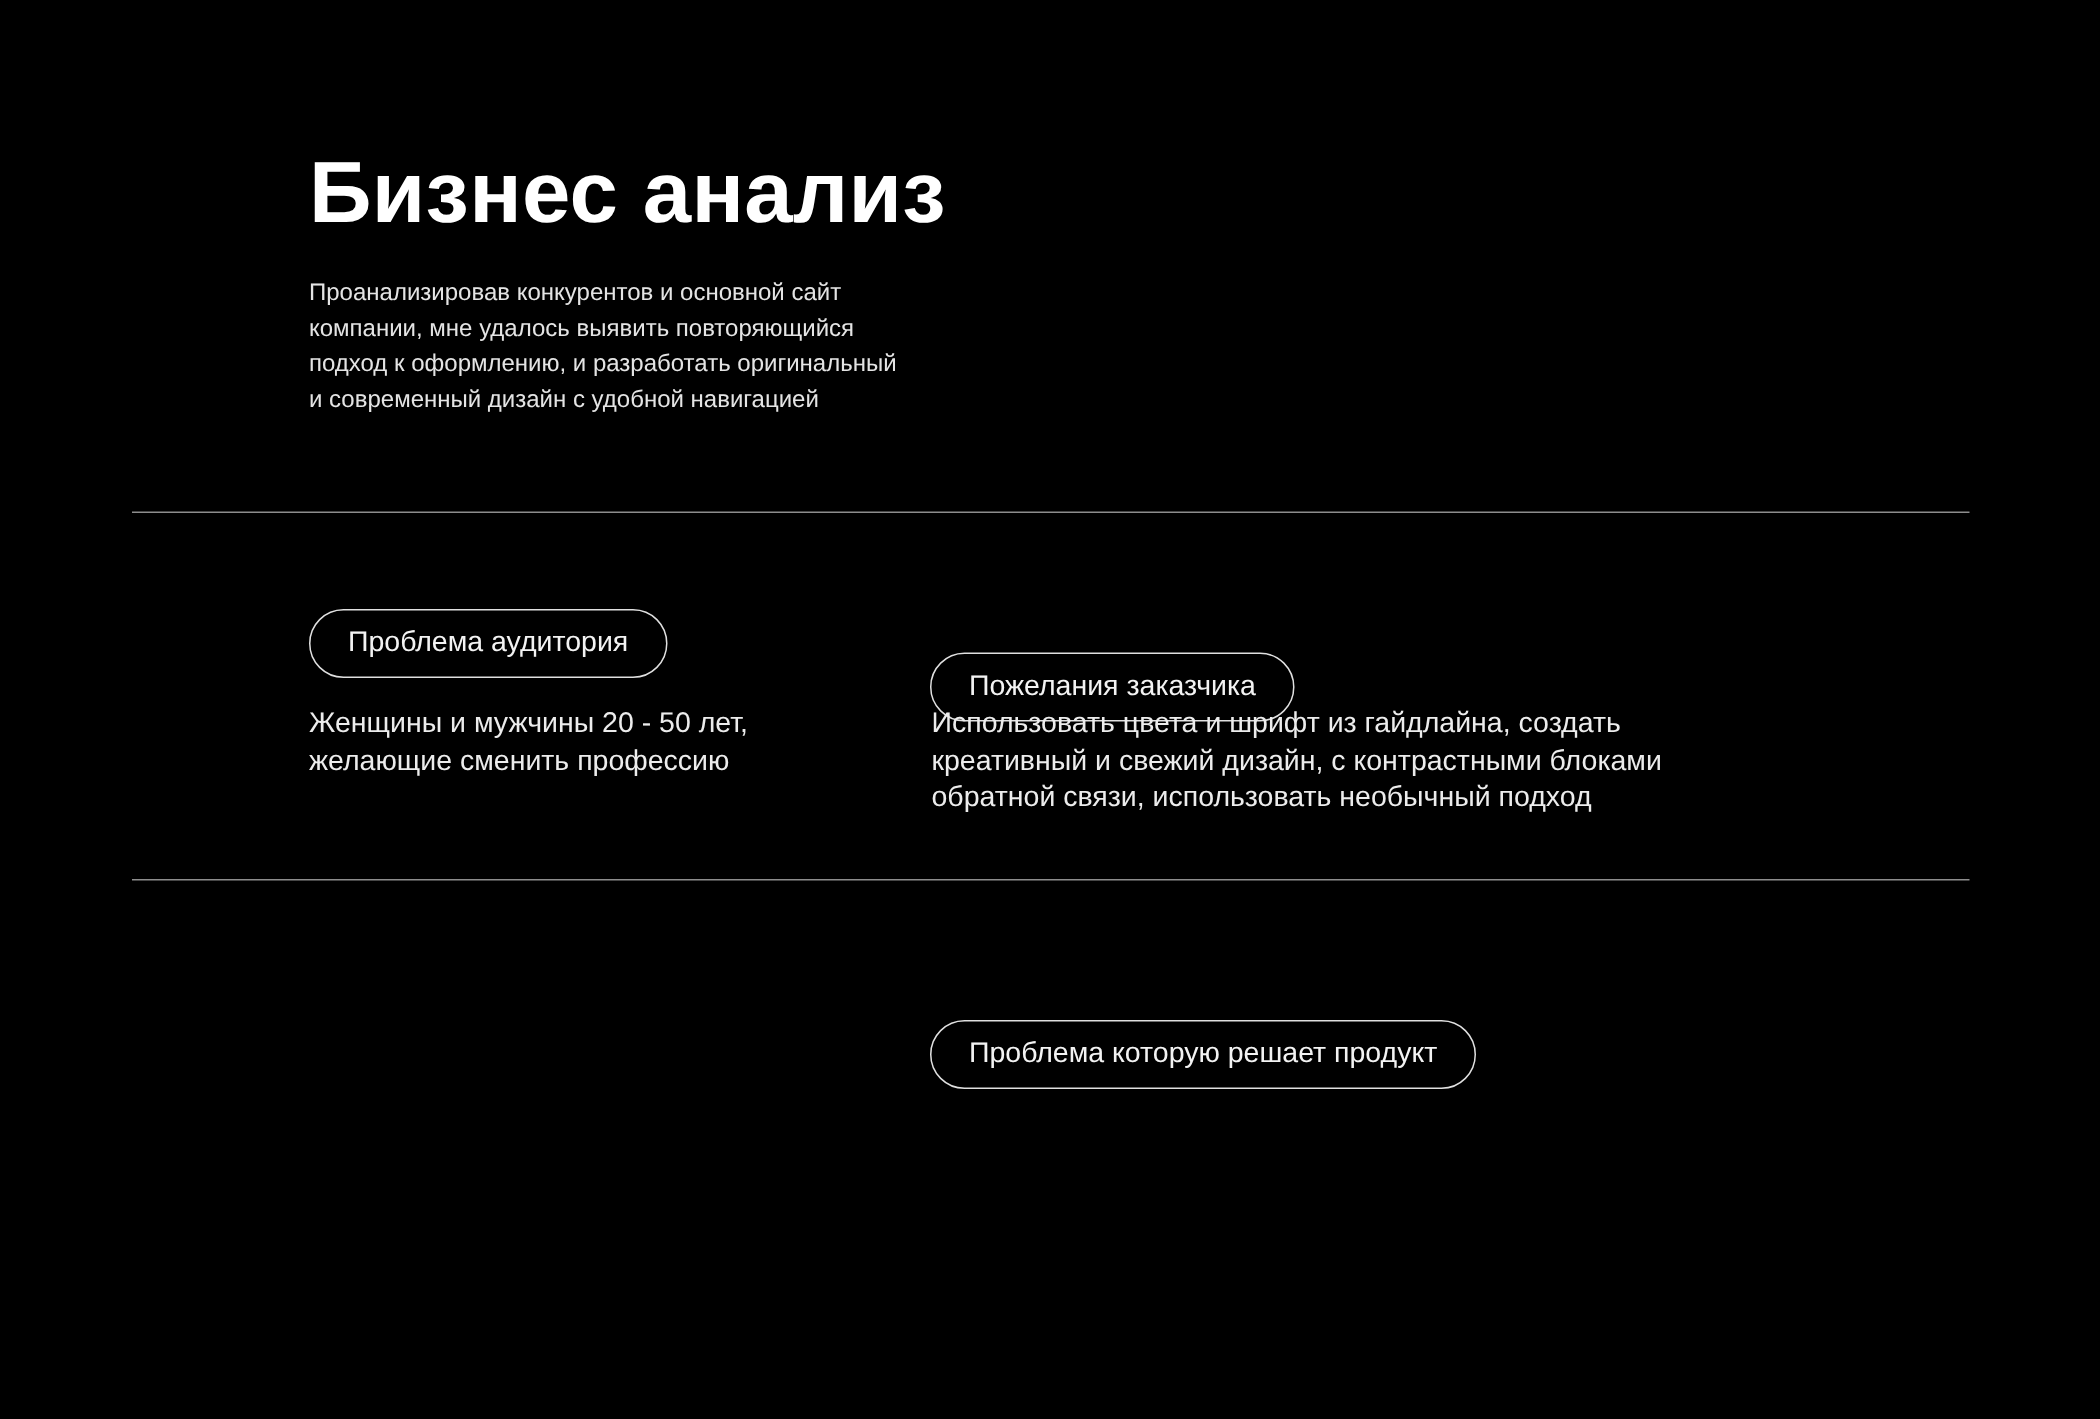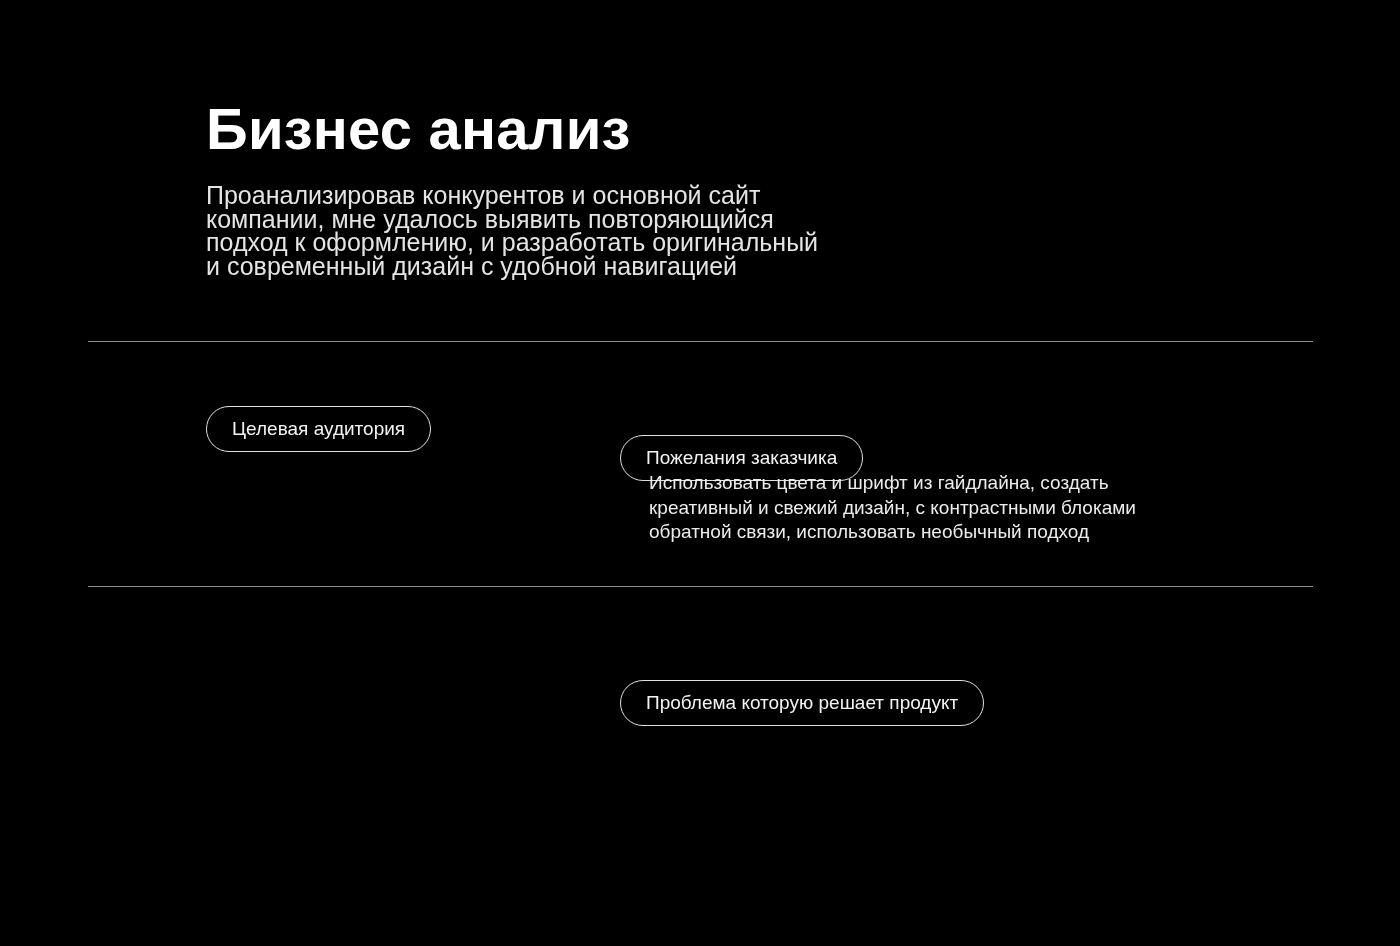--- a/index.html
+++ b/index.html
@@ -31,21 +31,21 @@
     font-size:58px;
     line-height:1;
     font-weight:800;
     letter-spacing:0.2px;
     color:var(--title);
     white-space:nowrap;
   }
   .page-subtitle{
     position:absolute;
     left:206px;top:184px;
-    font-size:25px;
+    font-size:16px;
     line-height:23.5px;
     font-weight:400;
     color:var(--subtitle);
     white-space:pre-line;
   }
   .divider{
     position:absolute;
     left:88px;
     width:1225px;
     height:1px;
@@ -72,43 +72,45 @@
   .pill-3{left:620px;top:680px;}
   .section-body{
     position:absolute;
     font-size:19px;
     line-height:24.5px;
     font-weight:400;
     color:var(--body);
     white-space:pre-line;
   }
   .body-1{left:206px;top:471px;}
-  .body-2{left:621px;top:471px;margin-left:28px;}
+  .body-2{left:621px;top:471px;}
   .body-3{
     left:621px;top:716px;
     color:var(--body-strong);
     -webkit-text-stroke:0.35px var(--body-strong);
   }
 </style>
 </head>
 <body>
 
 <div class="stage">
 
   <h1 class="page-title">Бизнес анализ</h1>
 
   <p class="page-subtitle">Проанализировав конкурентов и основной сайт
 компании, мне удалось выявить повторяющийся
 подход к оформлению, и разработать оригинальный
 и современный дизайн с удобной навигацией</p>
 
   <div class="divider divider-1"></div>
 
-  <div class="pill pill-1">Целевая аудитория</div>
+  <div class="pill pill-1">Проблема аудитория</div>
 
+  <p class="section-body body-1">Женщины и мужчины 20 - 50 лет,
+желающие сменить профессию</p>
 
   <div class="pill pill-2">Пожелания заказчика</div>
 
   <p class="section-body body-2">Использовать цвета и шрифт из гайдлайна, создать
 креативный и свежий дизайн, с контрастными блоками
 обратной связи, использовать необычный подход</p>
 
   <div class="divider divider-2"></div>
 
   <div class="pill pill-3">Проблема которую решает продукт</div>

